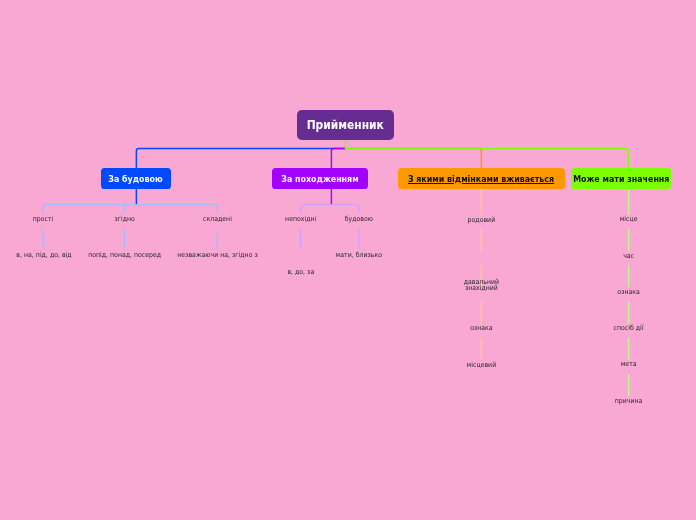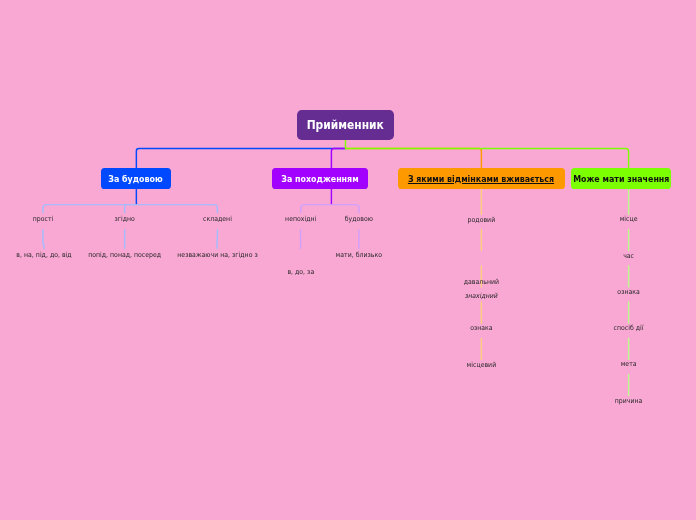--- a/index.html
+++ b/index.html
@@ -132,21 +132,21 @@
   </div>
 
   <div class="ul" style="left:481.4px;top:215.50px;">
     <span class="t">родовий</span>
     <span class="b" style="background-color: rgb(255, 153, 0);"></span>
   </div>
   <div class="ul" style="left:481.4px;top:252px;margin-top:26px;">
     <span class="t">давальний</span>
     <span class="b" style="background-color: rgb(255, 153, 0);"></span>
   </div>
-  <div class="ul" style="left:481.4px;top:292px;font-style:italic;">
+  <div class="ul" style="left:481.4px;top:284px;">
     <span class="t">знахідний</span>
     <span class="b" style="background-color: rgb(255, 153, 0);"></span>
   </div>
   <div class="ul" style="left:481.4px;top:324.25px;">
     <span class="t">ознака</span>
     <span class="b" style="background-color: rgb(255, 153, 0);"></span>
   </div>
   <div class="ul" style="left:481.4px;top:360.50px;">
     <span class="t">місцевий</span>
     <span class="b" style="background-color: rgb(255, 153, 0);"></span>

